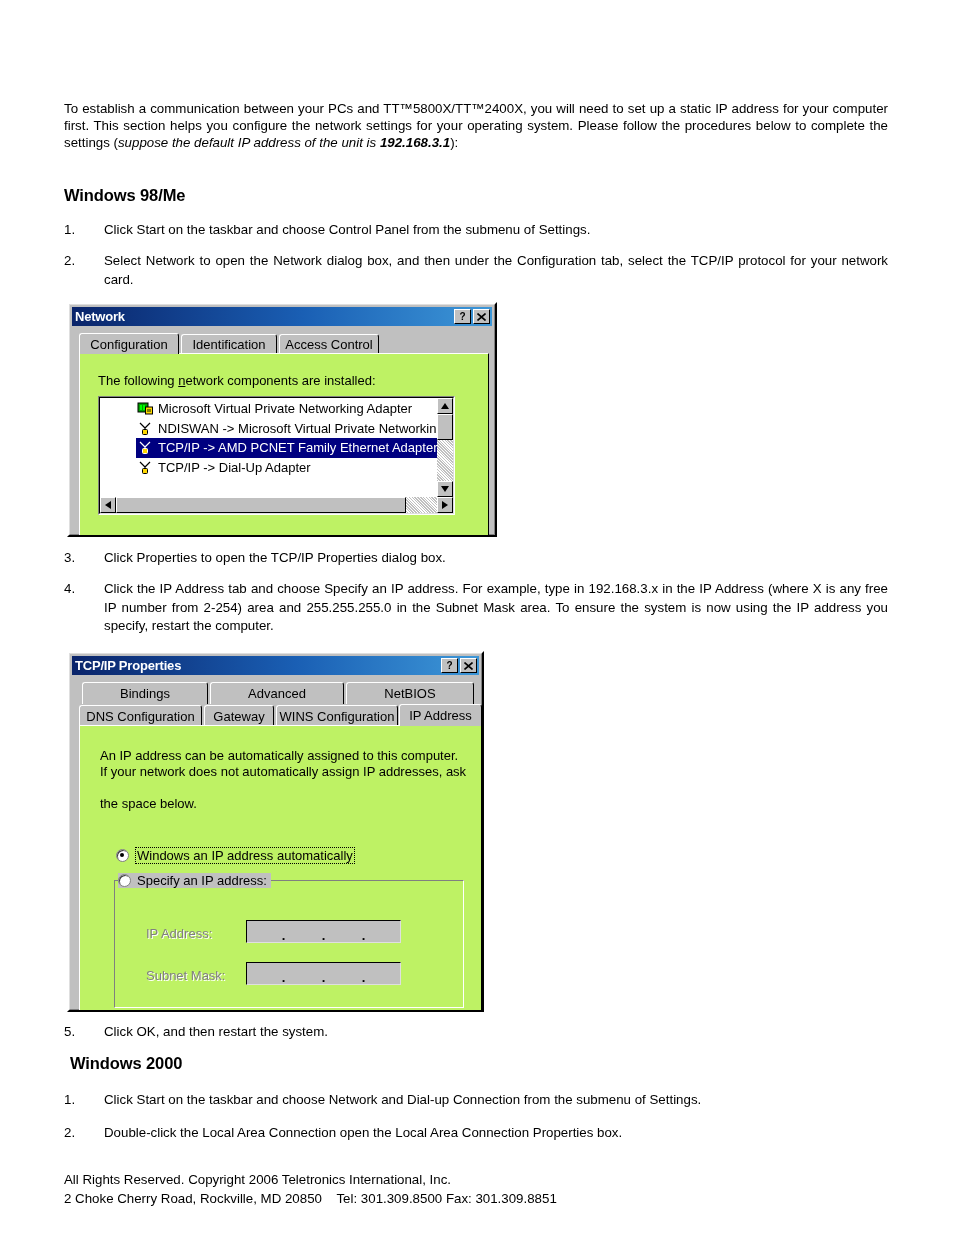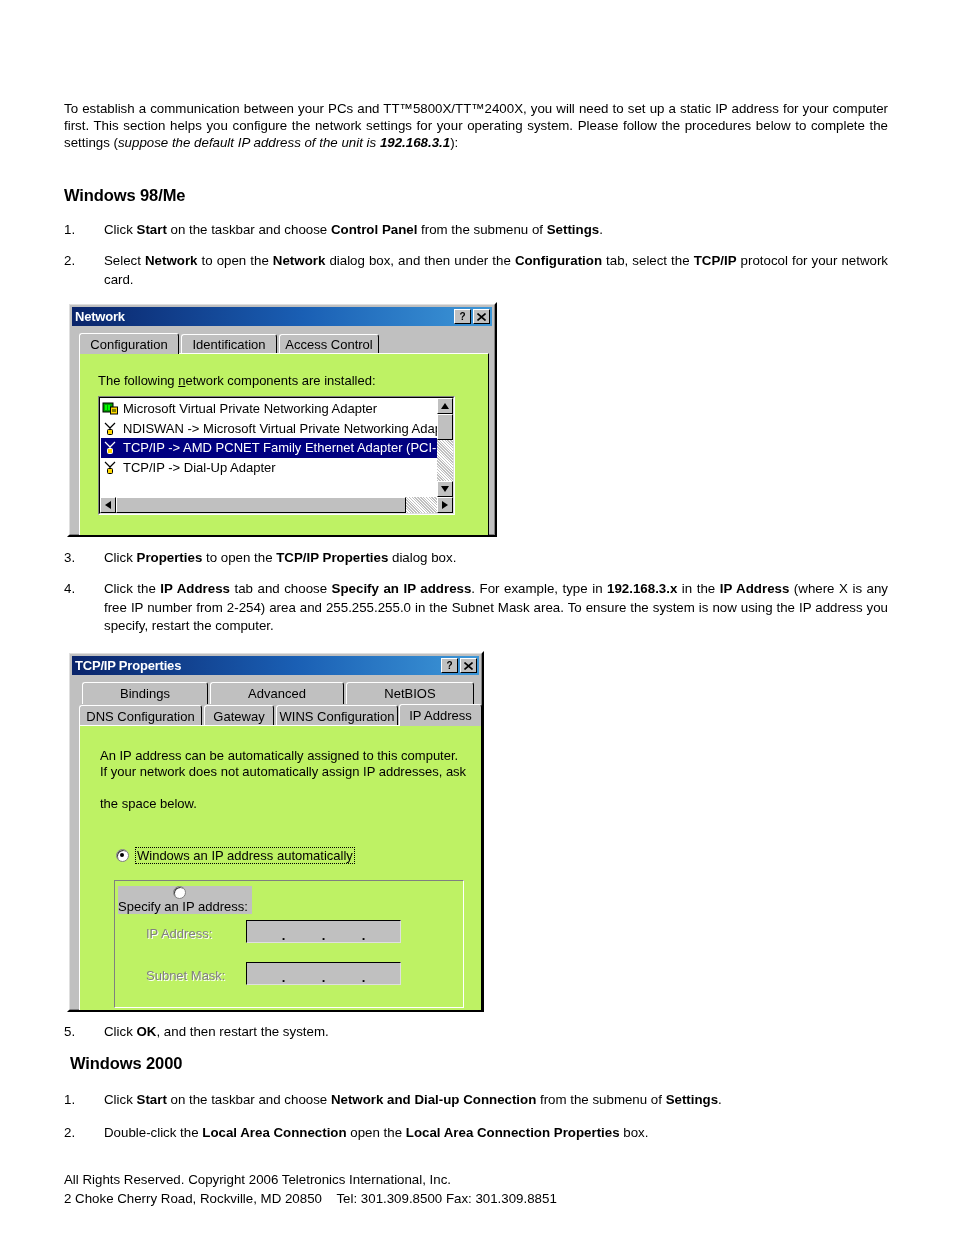--- a/index.html
+++ b/index.html
@@ -57,21 +57,21 @@
     position: absolute;
     left: 0;
     top: 0;
     width: 30px;
     text-align: left;
   }
   .step .body {
     margin-left: 40px;
     display: block;
   }
-  .step b { font-weight: bold; }
+  .step b { font-weight: normal; }
 
   #step1 { left: 64px; top: 221px; width: 824px; }
   #step2 { left: 64px; top: 252px; width: 824px; }
   #step3 { left: 64px; top: 549px; width: 824px; }
   #step4 { left: 64px; top: 580px; width: 824px; }
   #step5 { left: 64px; top: 1023px; width: 824px; }
   #w2k-step1 { left: 64px; top: 1091px; width: 824px; }
   #w2k-step2 { left: 64px; top: 1124px; width: 824px; }
 
   .footer {
@@ -390,21 +390,21 @@
       <div class="tab active" style="left:0px; top:0px; width:100px; height:21px;">Configuration</div>
       <div class="tab" style="left:102px; top:1px; width:96px; height:20px;">Identification</div>
       <div class="tab" style="left:200px; top:1px; width:100px; height:20px;">Access Control</div>
     </div>
 
     <div class="tabpage" style="left:10px; top:49px; width:410px; height:186px;">
       <div class="dlg-label" style="left:18px; top:19px;"><span>The following </span><u>n</u><span>etwork components are installed:</span></div>
 
       <div class="listbox" style="left:18px; top:42px; width:357px; height:119px;">
         <div class="outer2"></div>
-        <div class="lb-items" style="right:17px;">
+        <div class="lb-items" style="right:17px;padding-left:35px;">
 
           <div class="lb-item">
             <span class="lb-ico">
               <svg width="17" height="15" viewBox="0 0 17 15" aria-hidden="true">
                 <rect x="1" y="2" width="10" height="9" fill="#00a000" stroke="#000" stroke-width="1"></rect>
                 <rect x="3" y="4" width="2" height="5" fill="#00ff00"></rect>
                 <rect x="6" y="4" width="2" height="5" fill="#00ff00"></rect>
                 <rect x="8.5" y="6" width="7" height="7" fill="#ffd800" stroke="#000" stroke-width="1"></rect>
                 <rect x="10" y="8" width="4" height="3" fill="#808000"></rect>
               </svg>
@@ -518,21 +518,21 @@
       <div class="dlg-label" style="left:20px; top:22px;">An IP address can be automatically assigned to this computer.</div>
       <div class="dlg-label" style="left:20px; top:38px;">If your network does not automatically assign IP addresses, ask</div>
       <div class="dlg-label" style="left:20px; top:70px;">the space below.</div>
 
       <div class="radio-row" style="left:36px; top:121px;">
         <span class="radio checked"></span>
         <span class="focus-rect">Windows an IP address automatically</span>
       </div>
 
       <div class="groupbox" style="left:34px; top:154px; width:350px; height:128px;"></div>
-      <div class="radio-row" style="left:38px; top:160px; background:#c0c0c0; padding-right:4px;flex-direction:column;">
+      <div class="radio-row" style="left:38px; top:147px; background:#c0c0c0; padding-right:4px;">
         <span class="radio"></span>
         <span>Specify an IP address:</span>
       </div>
 
       <div class="disabled-label" style="left:66px; top:200px;">IP Address:</div>
       <div class="ipfield" style="left:166px; top:194px; width:155px; height:23px;">
         <span class="ipouter"></span>
         <span class="ipoct"></span>
         <span class="ipdot">.</span>
         <span class="ipoct"></span>

